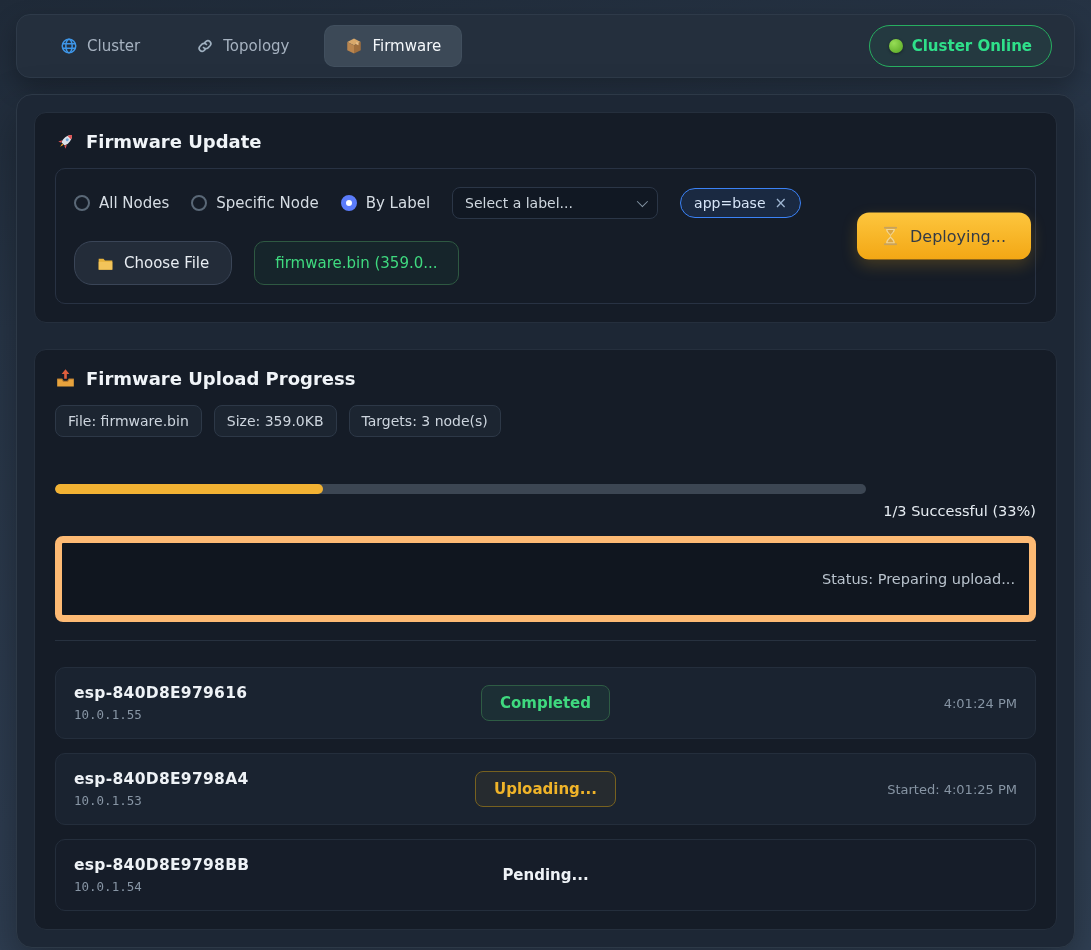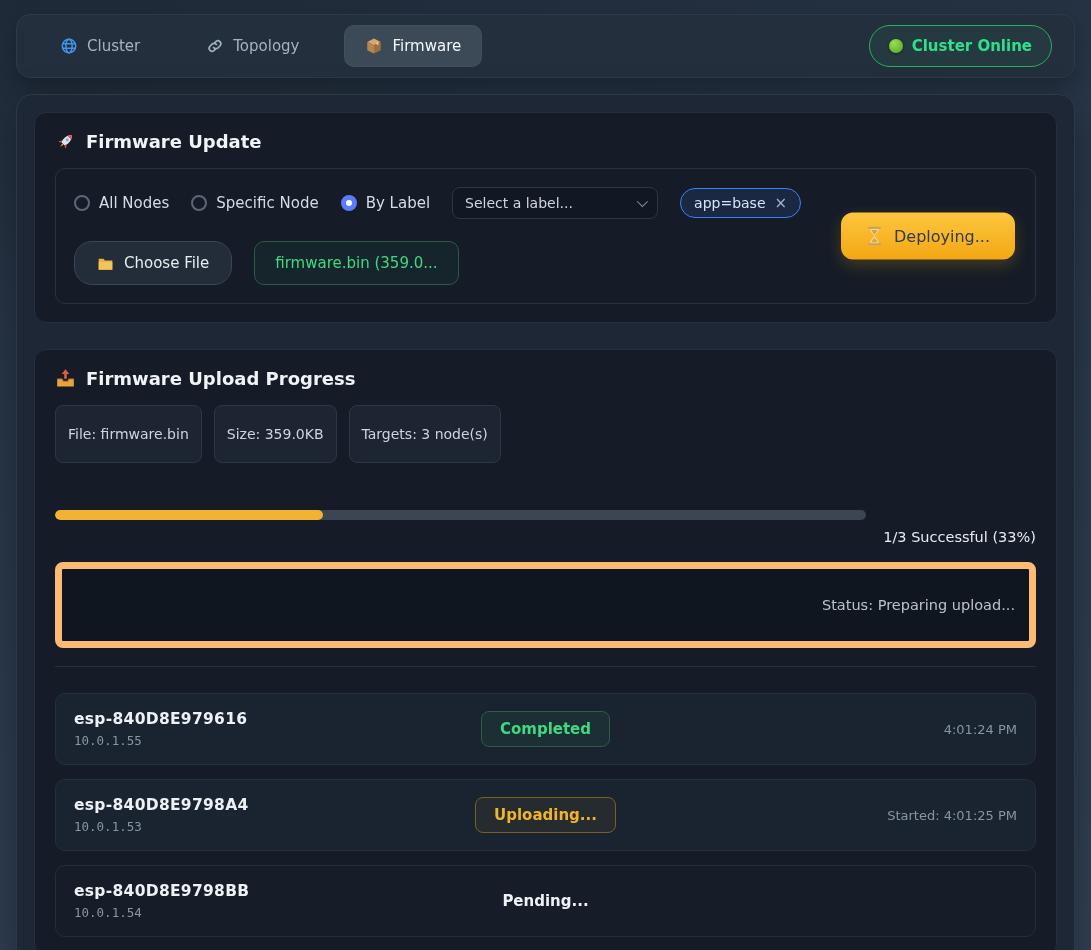--- a/index.html
+++ b/index.html
@@ -10,21 +10,21 @@
     color:#e8edf2; overflow:hidden;
   }
 
   
   .navbar {
     margin:14px 16px 0; height:64px; background:#242f3d;
     border:1px solid #2e3a49; border-radius:14px;
     display:flex; align-items:center; padding:0 22px;
     box-shadow:0 10px 24px rgba(0,0,0,.28);
   }
-  .nav-tabs { display:flex; align-items:center; gap:24px; }
+  .nav-tabs { display:flex; align-items:center; gap:14px; }
   .tab {
     display:flex; align-items:center; gap:9px; padding:11px 20px;
     border-radius:10px; color:#a6b2c0; font-size:15px; cursor:pointer;
     background:transparent; border:1px solid transparent;
   }
   .tab.active { background:#3c4957; border-color:#49576678; color:#f4f7fa; }
   .tab .i { display:flex; width:18px; height:18px; }
   .nav-right { margin-left:auto; }
   .online-badge {
     display:flex; align-items:center; gap:9px; padding:11px 19px;
@@ -79,32 +79,32 @@
     display:flex; align-items:center; gap:10px; padding:12px 22px;
     background:#232c39; border:1px solid #3a4557; border-radius:18px;
     color:#e8edf2; font-size:15px; cursor:pointer; font-family:inherit;
   }
   .btn-choose .i { display:flex; width:17px; height:15px; }
   .btn-file {
     padding:12px 20px; background:rgba(63,217,127,.05); border:1px solid #2e5942;
     border-radius:10px; color:#3fd97f; font-size:15px; cursor:pointer; font-family:inherit;
   }
   .btn-deploy {
-    position:absolute; right:20px; top:50%; transform:translateY(-50%);
+    position:absolute; right:4px; top:50%; transform:translateY(-50%);
     display:flex; align-items:center; gap:11px; padding:14px 25px;
     background:linear-gradient(180deg,#fdc63e,#f3a714); border:none; border-radius:12px;
     color:#333b46; font-size:16px; font-weight:500; cursor:pointer; font-family:inherit;
     box-shadow:0 6px 16px rgba(243,167,20,.22);
   }
   .btn-deploy .i { display:flex; width:17px; height:19px; }
 
   
   .meta-badges { display:flex; gap:12px; margin-top:16px; }
   .meta-badge {
-    padding:20px 12px; background:#1c2531; border:1px solid #2d3847;
+    padding:7px 12px; background:#1c2531; border:1px solid #2d3847;
     border-radius:8px; color:#cdd5de; font-size:14px;
   }
   .progress-row { display:flex; align-items:center; margin-top:22px; }
   .progress-track { flex:1; height:10px; background:#3c4653; border-radius:6px; overflow:hidden; }
   .progress-fill { height:100%; background:#f2b233; border-radius:6px; }
   .progress-label { margin-left:17px; font-size:14.5px; color:#e6ecf2; white-space:nowrap;margin-top:44px; }
   .status-box {
     margin-top:17px; padding:28px 14px; background:#10161f;
     border:7px solid #fdba74; border-radius:8px; color:#b9c3cd; font-size:14.5px;text-align:right;
   }

